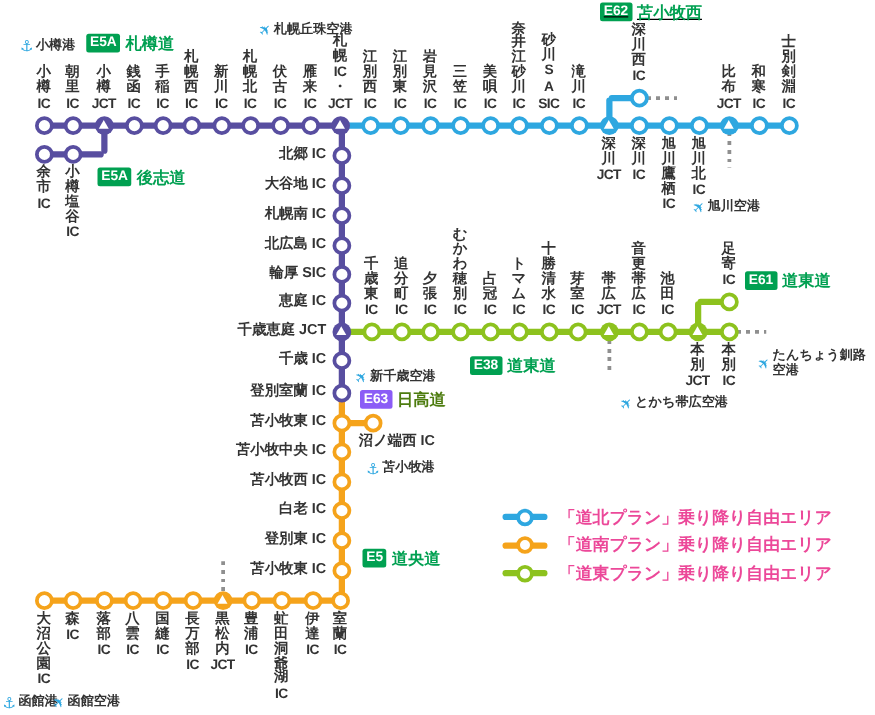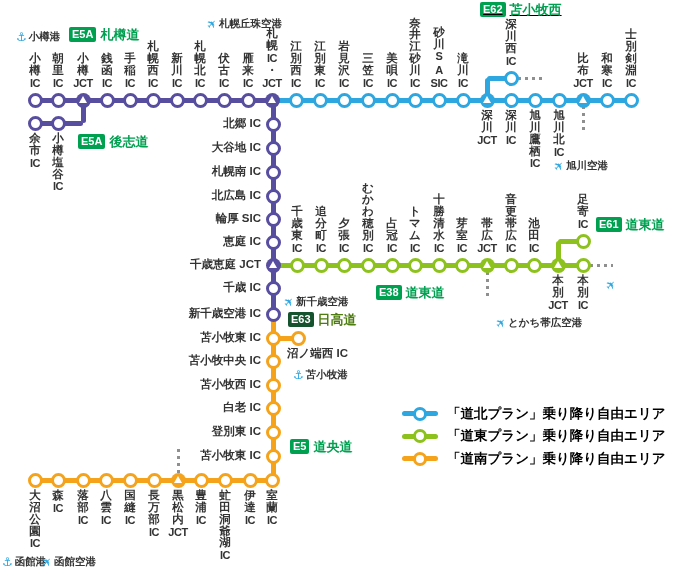--- a/index.html
+++ b/index.html
@@ -19,21 +19,21 @@
   .badge-row{position:absolute;display:flex;align-items:center;z-index:5;}
   .badge-code{color:#fff;font-size:11px;font-weight:700;padding:0 3px;line-height:15px;border-radius:2px;}
   .badge-name{font-size:13px;font-weight:700;margin-left:4px;line-height:15px;}
   .fac{position:absolute;display:flex;align-items:center;font-size:10.5px;font-weight:700;color:#333;z-index:5;line-height:1.1;}
   .fac .ico{font-size:12px;margin-right:2px;font-weight:400;line-height:1;}
   .fac .ico.plane{transform:rotate(-45deg);}
   .legend{position:absolute;display:flex;flex-direction:column;gap:7.5px;z-index:5;}
   .lrow{display:flex;align-items:center;height:15px;}
   .lswatch{position:relative;width:36px;height:5px;border-radius:2.5px;margin-right:9px;}
   .lswatch .lc{position:absolute;left:50%;top:50%;transform:translate(-50%,-50%);box-sizing:border-box;width:14px;height:14px;background:#fff;border:3.5px solid #000;border-radius:50%;}
-  .llabel{font-size:13.5px;font-weight:700;color:#000000;}
+  .llabel{font-size:13.5px;font-weight:700;color:#ec4899;}
 </style>
 </head>
 <body>
 
 <div id="map">
     <div class="seg" style="left: 35px; top: 97.5px; width: 238px; height: 5px; background: rgb(88, 78, 160);"></div>
     <div class="seg" style="left: 273px; top: 97.5px; width: 358px; height: 5px; background: rgb(46, 167, 224);"></div>
     <div class="seg" style="left: 80.5px; top: 100px; width: 5px; height: 23px; background: rgb(88, 78, 160);"></div>
     <div class="seg" style="left: 35px; top: 120.5px; width: 48px; height: 5px; background: rgb(88, 78, 160);"></div>
     <div class="seg" style="left: 270.5px; top: 100px; width: 5px; height: 214px; background: rgb(88, 78, 160);"></div>
@@ -264,21 +264,21 @@
     <div class="lab hl" style="right: 439px; top: 219px;">輪厚 SIC</div>
     <div class="node ic" style="left: 265.5px; top: 234.5px; border-color: rgb(88, 78, 160);"></div>
     <div class="lab hl" style="right: 439px; top: 242px;">恵庭 IC</div>
     <div class="node jct" style="left: 265.5px; top: 257.5px; background: rgb(88, 78, 160);">
       <div class="tri"></div>
     </div>
     <div class="lab hl" style="right: 439px; top: 265px;">千歳恵庭 JCT</div>
     <div class="node ic" style="left: 265.5px; top: 280.5px; border-color: rgb(88, 78, 160);"></div>
     <div class="lab hl" style="right: 439px; top: 288px;">千歳 IC</div>
     <div class="node ic" style="left: 265.5px; top: 306.5px; border-color: rgb(88, 78, 160);"></div>
-    <div class="lab hl" style="right: 439px; top: 314px;">新千歳空港 IC</div>
+    <div class="lab hl" style="right: 439px; top: 314px;">登別室蘭 IC</div>
     <div class="node ic" style="left: 265.5px; top: 330.5px; border-color: rgb(245, 163, 27);"></div>
     <div class="lab hl" style="right: 439px; top: 338px;">苫小牧東 IC</div>
     <div class="node ic" style="left: 290.5px; top: 330.5px; border-color: rgb(245, 163, 27);"></div>
     <div class="lab" style="left: 287px; top: 348px;">沼ノ端西 IC</div>
     <div class="node ic" style="left: 265.5px; top: 353.5px; border-color: rgb(245, 163, 27);"></div>
     <div class="lab hl" style="right: 439px; top: 361px;">苫小牧中央 IC</div>
     <div class="node ic" style="left: 265.5px; top: 377.5px; border-color: rgb(245, 163, 27);"></div>
     <div class="lab hl" style="right: 439px; top: 385px;">苫小牧西 IC</div>
     <div class="node ic" style="left: 265.5px; top: 400.5px; border-color: rgb(245, 163, 27);"></div>
     <div class="lab hl" style="right: 439px; top: 408px;">白老 IC</div>
@@ -472,21 +472,21 @@
     </div>
     <div class="badge-row" style="left: 376px; top: 285px;">
       <div class="badge-code" style="background: rgb(0, 160, 81);">E38</div>
       <div class="badge-name" style="color: rgb(0, 160, 81);">道東道</div>
     </div>
     <div class="badge-row" style="left: 596px; top: 217px;">
       <div class="badge-code" style="background: rgb(0, 160, 81);">E61</div>
       <div class="badge-name" style="color: rgb(0, 160, 81);">道東道</div>
     </div>
     <div class="badge-row" style="left: 288px; top: 312px;">
-      <div class="badge-code" style="background: #14532d;">E63</div>
+      <div class="badge-code" style="background: #8b5cf6;">E63</div>
       <div class="badge-name" style="color: #4d7c0f;">日高道</div>
     </div>
     <div class="badge-row" style="left: 290px; top: 439px;">
       <div class="badge-code" style="background: rgb(0, 160, 81);">E5</div>
       <div class="badge-name" style="color: rgb(0, 160, 81);">道央道</div>
     </div>
     <div class="fac" style="left: 16px; top: 31px;">
       <div class="ico anchor" style="color: rgb(46, 167, 224);">⚓</div>
       <div class="ftext">小樽港</div>
     </div>
@@ -497,20 +497,21 @@
     <div class="fac" style="left: 554px; top: 160px;">
       <div class="ico plane" style="color: rgb(46, 167, 224);">✈</div>
       <div class="ftext">旭川空港</div>
     </div>
     <div class="fac" style="left: 284px; top: 296px;">
       <div class="ico plane" style="color: rgb(46, 167, 224);">✈</div>
       <div class="ftext">新千歳空港</div>
     </div>
     <div class="fac" style="left: 606px; top: 279px;">
       <div class="ico plane" style="color: rgb(46, 167, 224);">✈</div>
+      <div class="ftext">たんちょう釧路空港</div>
     </div>
     <div class="fac" style="left: 496px; top: 317px;">
       <div class="ico plane" style="color: rgb(46, 167, 224);">✈</div>
       <div class="ftext">とかち帯広空港</div>
     </div>
     <div class="fac" style="left: 293px; top: 369px;">
       <div class="ico anchor" style="color: rgb(46, 167, 224);">⚓</div>
       <div class="ftext">苫小牧港</div>
     </div>
     <div class="fac" style="left: 2px; top: 556px;">
@@ -522,25 +523,25 @@
       <div class="ftext">函館空港</div>
     </div>
     <div class="legend" style="left: 402px; top: 406px;">
       <div class="lrow">
         <div class="lswatch" style="background: rgb(46, 167, 224);">
           <div class="lc" style="border-color: rgb(46, 167, 224);"></div>
         </div>
         <div class="llabel">「道北プラン」乗り降り自由エリア</div>
       </div>
       <div class="lrow">
+        <div class="lswatch" style="background: rgb(245, 163, 27);">
+          <div class="lc" style="border-color: rgb(245, 163, 27);"></div>
+        </div>
+        <div class="llabel">「道南プラン」乗り降り自由エリア</div>
+      </div>
+      <div class="lrow">
         <div class="lswatch" style="background: rgb(141, 194, 30);">
           <div class="lc" style="border-color: rgb(141, 194, 30);"></div>
         </div>
         <div class="llabel">「道東プラン」乗り降り自由エリア</div>
       </div>
-      <div class="lrow">
-        <div class="lswatch" style="background: rgb(245, 163, 27);">
-          <div class="lc" style="border-color: rgb(245, 163, 27);"></div>
-        </div>
-        <div class="llabel">「道南プラン」乗り降り自由エリア</div>
-      </div>
     </div>
   </div>
 
 </body></html>

